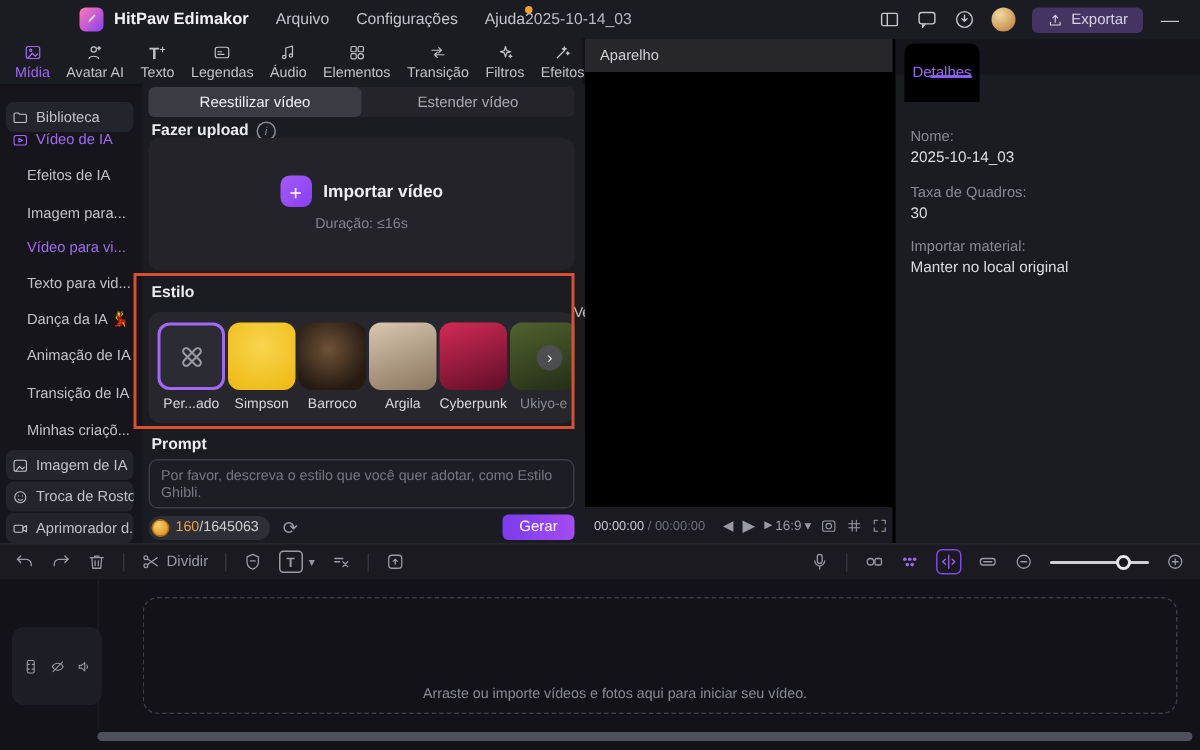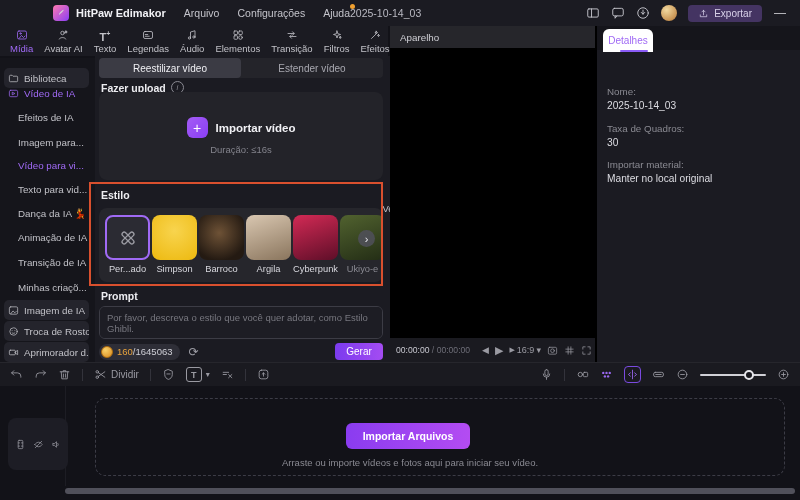--- a/index.html
+++ b/index.html
@@ -35,21 +35,21 @@
   .side-item.card{background:#24242c;}
   .side-item.sub{left:14px;width:78px;}
   .side-item.active{color:#a06af5;}
   .side-item svg{width:11px;height:11px;flex:0 0 auto;}
 
   
   .main{left:95px;top:56px;width:293px;height:306px;background:#1b1b22;}
   .seg{position:absolute;left:4px;top:2px;width:284px;height:20px;background:#24242a;border-radius:4px;display:flex;}
   .seg-tab{flex:1;display:flex;align-items:center;justify-content:center;font-size:10px;color:#a8a8b0;border-radius:4px;}
   .seg-tab.active{background:#3b3b44;color:#f0f0f4;text-align:center;}
-  .sec-title{position:absolute;font-weight:bold;font-size:10.5px;color:#ececf0;display:flex;align-items:center;gap:5px;}
+  .sec-title{position:absolute;font-weight:bold;font-size:10.5px;color:#ececf0;display:flex;align-items:flex-start;gap:5px;}
   .info-i{width:11px;height:11px;border:1px solid #8a8a92;border-radius:50%;color:#8a8a92;font-size:7.5px;display:flex;align-items:center;justify-content:center;font-weight:normal;font-style:italic;}
   .upload-card{position:absolute;left:4px;top:36px;width:284px;height:88px;background:#232329;border-radius:8px;display:flex;flex-direction:column;align-items:center;justify-content:center;gap:6px;}
   .upload-row{display:flex;align-items:center;gap:8px;}
   .plus-btn{width:21px;height:21px;border-radius:6px;background:linear-gradient(135deg,#a45cf5,#8a3ef5);color:#fff;font-size:14px;display:flex;align-items:center;justify-content:center;}
   .upload-label{font-weight:bold;font-size:11.5px;color:#f0f0f4;}
   .upload-hint{font-size:9.5px;color:#83838c;}
   .seeall{position:absolute;right:10px;font-size:9.5px;color:#c2c2c8;display:flex;align-items:center;gap:2px;font-weight:normal;}
   .styles-card{position:absolute;left:4px;top:152px;width:284px;height:74px;background:#26262c;border-radius:8px;overflow:hidden;}
   .tile{position:absolute;top:7px;width:45px;height:45px;border-radius:8px;box-sizing:border-box;}
   .tile.sel{border:2px solid #a06af5;background:#2b2b33;display:flex;align-items:center;justify-content:center;color:#9a9aa2;}
@@ -76,21 +76,21 @@
   .pv-header{position:absolute;left:0;top:0;width:205px;height:22px;background:#26262b;display:flex;align-items:center;padding-left:10px;box-sizing:border-box;font-size:9.8px;color:#d0d0d6;}
   .pv-ctrl{position:absolute;left:0;bottom:0;width:205px;height:24px;background:#1a1a20;display:flex;align-items:center;padding:0 6px;box-sizing:border-box;gap:6px;}
   .pv-time{font-size:8.6px;white-space:nowrap;}
   .pv-cur{color:#c8c8d0;} .pv-sep,.pv-tot{color:#6e6e78;}
   .pv-ico{color:#9a9aa2;font-size:9px;display:flex;align-items:center;gap:2px;}
   .pv-ico svg{width:11px;height:11px;}
 
   
   .details{left:597px;top:26px;width:203px;height:336px;background:#1b1b22;}
   .det-strip{position:absolute;left:0;top:0;width:203px;height:24px;background:#15151b;}
-  .det-tab{position:absolute;left:6px;top:3px;width:50px;height:23px;background:#ffffff;border-radius:6px 6px 0 0;display:flex;align-items:center;justify-content:center;color:#a06af5;font-size:10px;}
+  .det-tab{position:absolute;left:6px;top:3px;width:50px;height:39px;background:#000000;border-radius:6px 6px 0 0;display:flex;align-items:center;justify-content:center;color:#a06af5;font-size:10px;}
   .det-underline{position:absolute;left:17px;top:21px;width:28px;height:2px;background:#8b5cf6;border-radius:1px;}
   .det-label{position:absolute;left:10px;font-size:9.8px;color:#8a8a92;}
   .det-value{position:absolute;left:10px;font-size:10.2px;color:#dcdce2;}
 
   
   .toolbar{left:0;top:362px;width:800px;height:24px;background:#1a1a20;border-top:1px solid #26262c;display:flex;align-items:center;padding:0 10px;box-sizing:border-box;gap:11px;}
   .tool{color:#9a9aa2;display:flex;align-items:center;gap:4px;font-size:10px;white-space:nowrap;}
   .tool svg{width:13px;height:13px;}
   .tdiv{width:1px;height:12px;background:#33333b;}
   .tbox{border:1px solid #9a9aa2;border-radius:3px;width:14px;height:13px;display:flex;align-items:center;justify-content:center;font-size:9px;font-weight:bold;}
@@ -503,18 +503,17 @@
       <svg viewBox="0 0 24 24">
           <path d="M4 12s3-5 8-5 8 5 8 5-3 5-8 5-8-5-8-5z"></path>
           <path d="M5 19L19 5"></path>
         </svg>
       <svg viewBox="0 0 24 24">
           <path d="M4 10v4h3.5l4.5 4V6l-4.5 4z"></path>
           <path d="M15 9.5a4 4 0 010 5"></path>
         </svg>
     </div>
     <div class="dropzone"></div>
-    <div class="import-btn">Importar Arquivos</div>
     <div class="drop-hint">Arraste ou importe vídeos e fotos aqui para iniciar seu vídeo.</div>
     <div class="hscroll"></div>
   </div>
 
 </div>
 
 </body></html>

